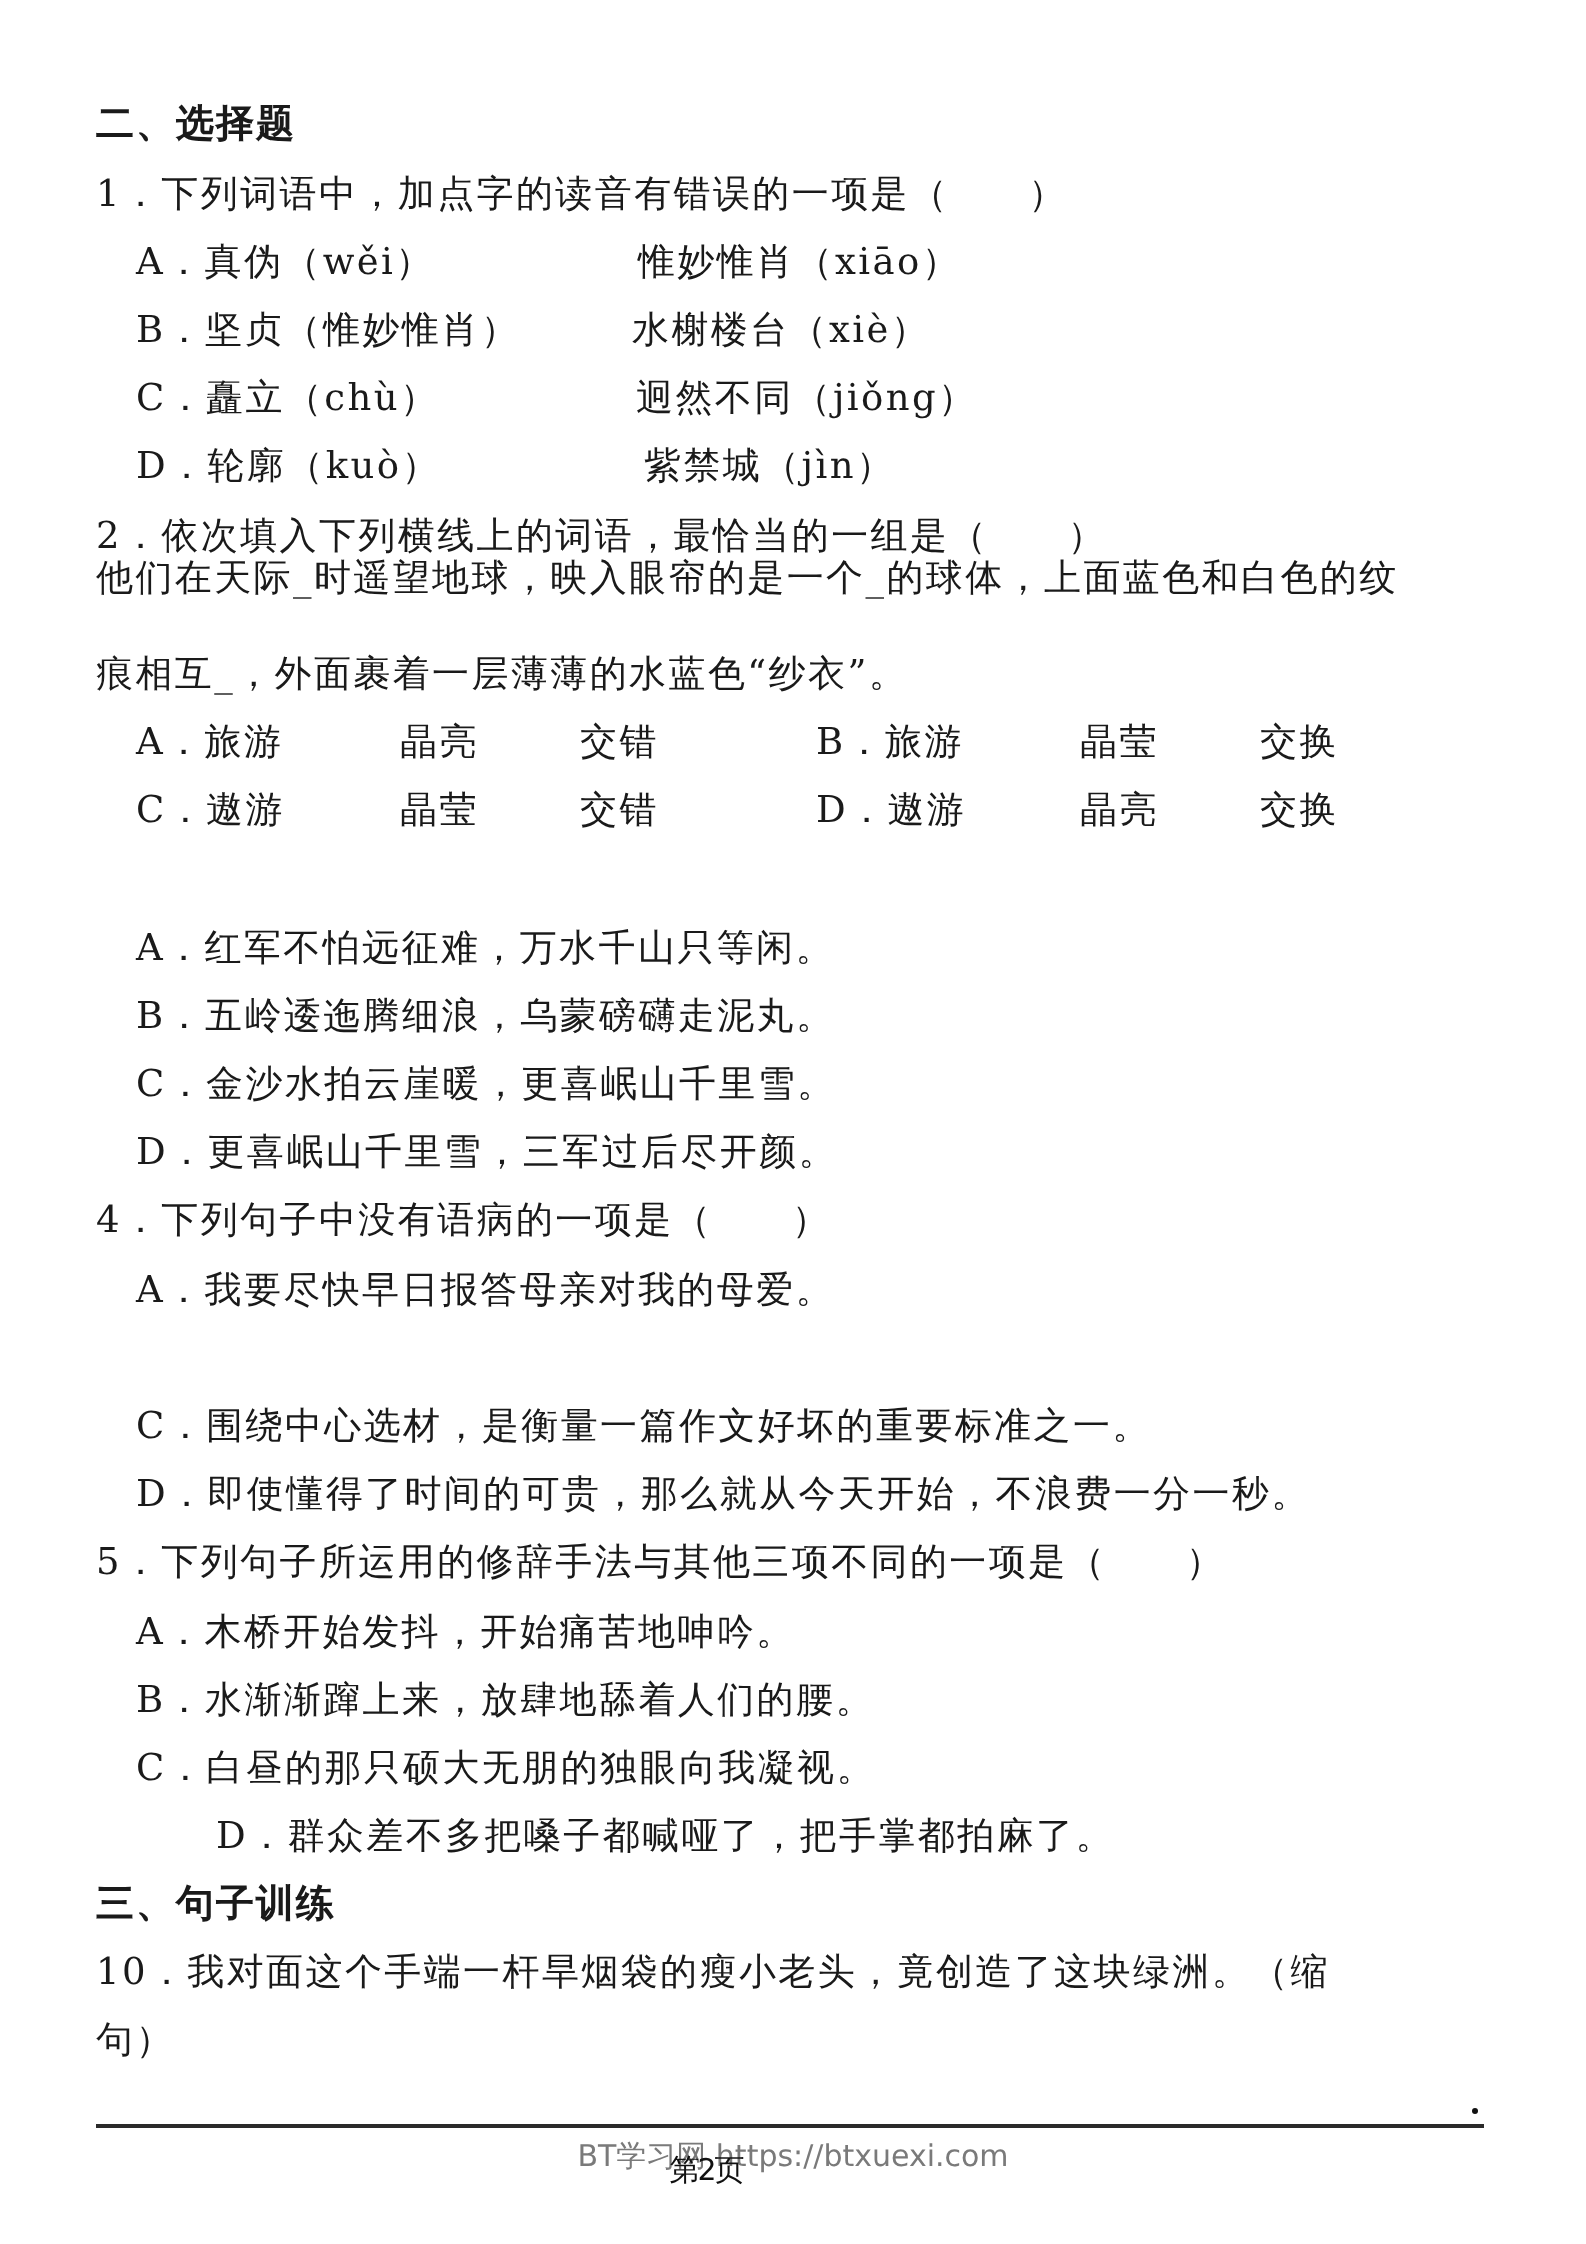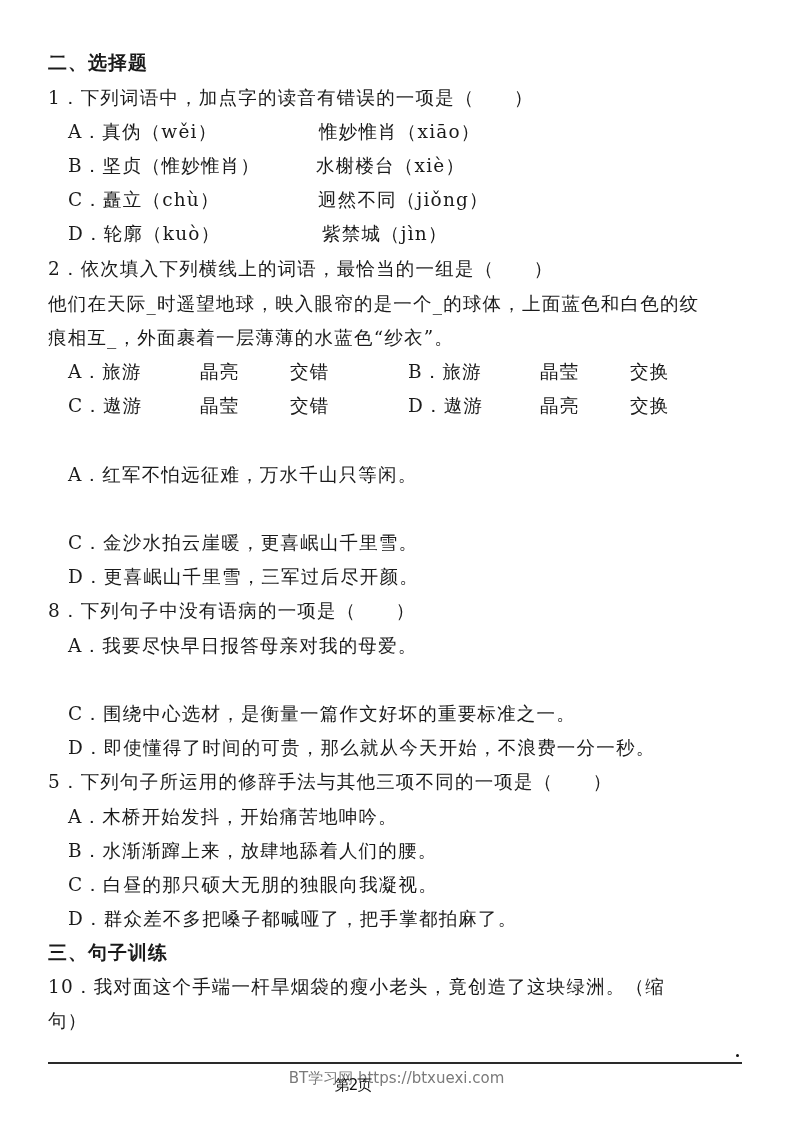--- a/index.html
+++ b/index.html
@@ -92,54 +92,55 @@
   <div class="line opt" style="top:188px;">
     <span>C．矗立（chù）</span>
     <span class="col2" style="left:250px;">迥然不同（jiǒng）</span>
   </div>
   <div class="line opt" style="top:222px;">
     <span>D．轮廓（kuò）</span>
     <span class="col2" style="left:254px;">紫禁城（jìn）</span>
   </div>
 
   <div class="line" style="top:257px;">2．依次填入下列横线上的词语，最恰当的一组是（　　）</div>
-  <div class="line" style="top:292px;">他们在天际_时遥望地球，映入眼帘的是一个_的球体，上面蓝色和白色的纹</div>
+  <div class="line" style="top:278px;">他们在天际_时遥望地球，映入眼帘的是一个_的球体，上面蓝色和白色的纹</div>
   <div class="line" style="top:326px;">痕相互_，外面裹着一层薄薄的水蓝色“纱衣”。</div>
 
   <div class="line opt" style="top:360px; width:640px;">
     <span class="cell" style="left:0;">A．旅游</span>
     <span class="cell" style="left:132px;">晶亮</span>
     <span class="cell" style="left:222px;">交错</span>
     <span class="cell" style="left:340px;">B．旅游</span>
     <span class="cell" style="left:472px;">晶莹</span>
     <span class="cell" style="left:562px;">交换</span>
   </div>
   <div class="line opt" style="top:394px; width:640px;">
     <span class="cell" style="left:0;">C．遨游</span>
     <span class="cell" style="left:132px;">晶莹</span>
     <span class="cell" style="left:222px;">交错</span>
     <span class="cell" style="left:340px;">D．遨游</span>
     <span class="cell" style="left:472px;">晶亮</span>
     <span class="cell" style="left:562px;">交换</span>
   </div>
 
   <div class="line opt" style="top:463px;">A．红军不怕远征难，万水千山只等闲。</div>
+  <div class="line opt" style="top:497px;">B．五岭逶迤腾细浪，乌蒙磅礴走泥丸。</div>
   <div class="line opt" style="top:531px;">C．金沙水拍云崖暖，更喜岷山千里雪。</div>
   <div class="line opt" style="top:565px;">D．更喜岷山千里雪，三军过后尽开颜。</div>
 
-  <div class="line" style="top:599px;">8．下列句子中没有语病的一项是（　　）</div>
+  <div class="line" style="top:599px;">4．下列句子中没有语病的一项是（　　）</div>
   <div class="line opt" style="top:634px;">A．我要尽快早日报答母亲对我的母爱。</div>
   <div class="line opt" style="top:702px;">C．围绕中心选材，是衡量一篇作文好坏的重要标准之一。</div>
   <div class="line opt" style="top:736px;">D．即使懂得了时间的可贵，那么就从今天开始，不浪费一分一秒。</div>
 
   <div class="line" style="top:770px;">5．下列句子所运用的修辞手法与其他三项不同的一项是（　　）</div>
   <div class="line opt" style="top:805px;">A．木桥开始发抖，开始痛苦地呻吟。</div>
   <div class="line opt" style="top:839px;">B．水渐渐蹿上来，放肆地舔着人们的腰。</div>
   <div class="line opt" style="top:873px;">C．白昼的那只硕大无朋的独眼向我凝视。</div>
-  <div class="line opt" style="top:907px;">D．群众差不多把嗓子都喊哑了，把手掌都拍麻了。</div>
+  <div class="line opt" style="top:907px;margin-left:40px;">D．群众差不多把嗓子都喊哑了，把手掌都拍麻了。</div>
 
   <div class="line section-title" style="top:940px;">三、句子训练</div>
   <div class="line" style="top:975px;">10．我对面这个手端一杆旱烟袋的瘦小老头，竟创造了这块绿洲。（缩</div>
   <div class="line" style="top:1009px;">句）</div>
 
   <div class="answer-line"></div>
   <div class="end-dot"></div>
 
   <div class="watermark">BT学习网 https://btxuexi.com</div>
   <div class="page-number">第2页</div>

